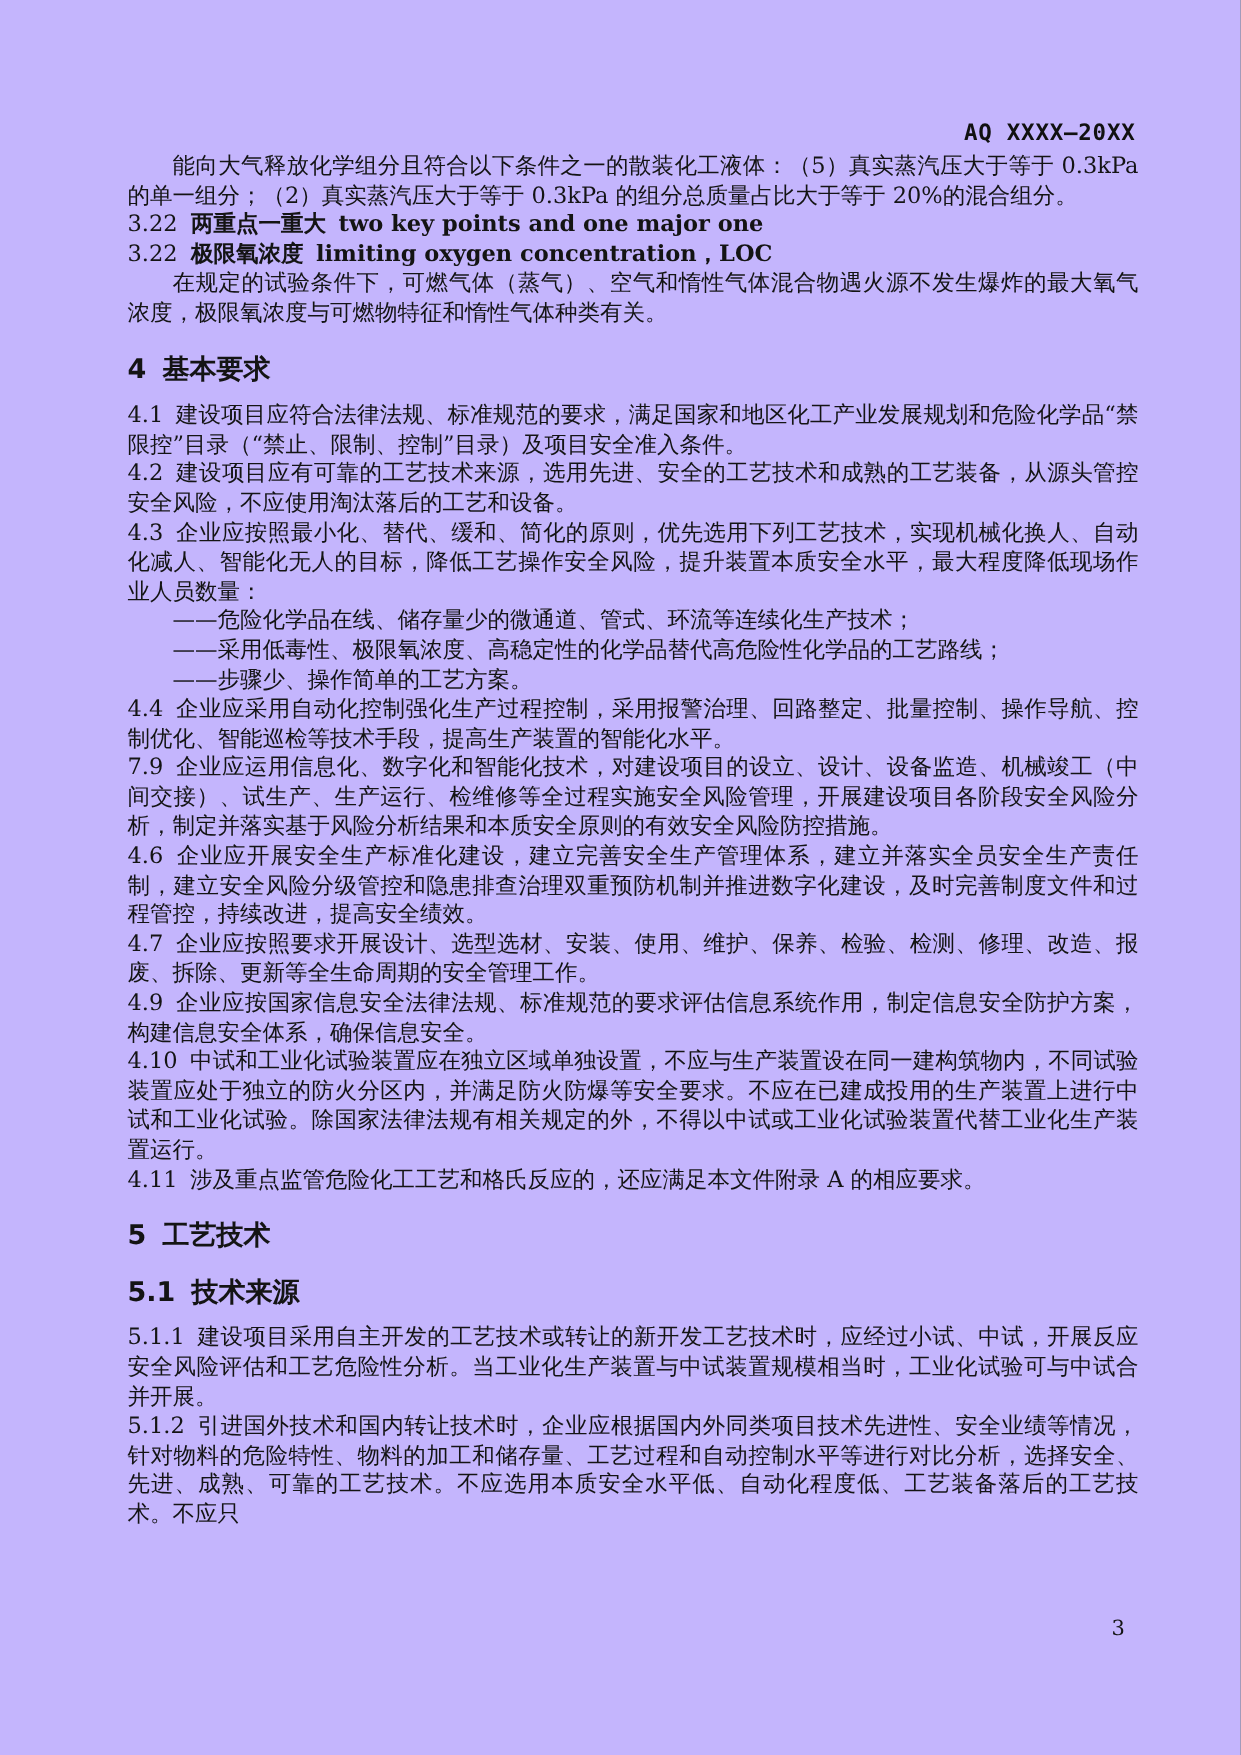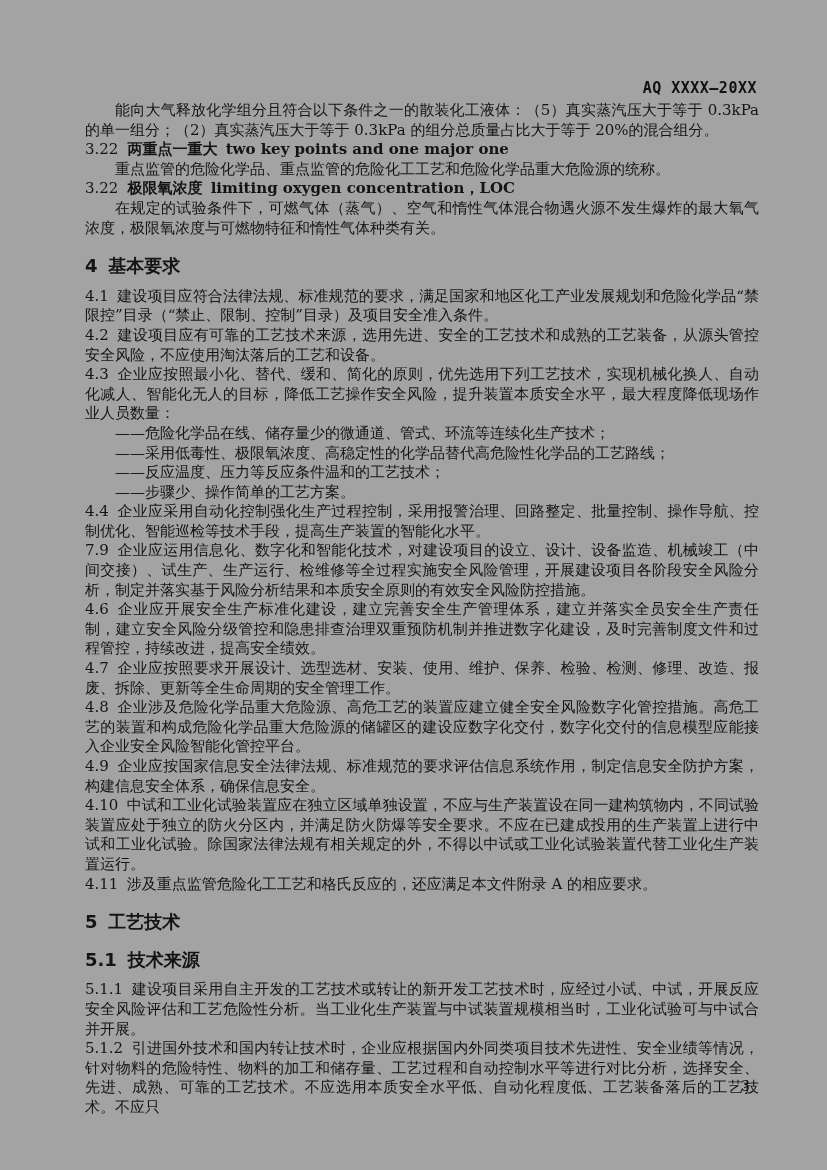--- a/index.html
+++ b/index.html
@@ -1,20 +1,20 @@
 <!DOCTYPE html>
 <html lang="zh"><head>
 <meta charset="utf-8">
 <style>
   html,body{margin:0;padding:0;background:#888;}
   .page{
     position:relative;
     width:827px;height:1170px;
     margin:0 auto;
-    background:#a3a3a3;
+    background:#c4b5fd;
     font-family:"DejaVu Serif","Liberation Serif",serif;
     color:#141414;
     overflow:hidden;
   }
   .header{
     position:absolute;top:78px;right:70px;
   }
   .doc-code{
     font-family:"DejaVu Sans Mono","Liberation Mono",monospace;
     font-weight:bold;
@@ -61,36 +61,33 @@
 <body>
 
 <div class="page">
   <div class="header">
     <span class="doc-code">AQ XXXX—20XX</span>
   </div>
 
   <div class="doc-body" id="doc-body">
       <p class="para indent">能向大气释放化学组分且符合以下条件之一的散装化工液体：（5）真实蒸汽压大于等于 0.3kPa 的单一组分；（2）真实蒸汽压大于等于 0.3kPa 的组分总质量占比大于等于 20%的混合组分。</p>
       <p class="para term"><span class="term-num">3.22</span><span class="term-zh">两重点一重大</span><span class="term-en">two key points and one major one</span></p>
-      <p class="para indent">重点监管的危险化学品、重点监管的危险化工工艺和危险化学品重大危险源的统称。</p>
       <p class="para term"><span class="term-num">3.22</span><span class="term-zh">极限氧浓度</span><span class="term-en">limiting oxygen concentration，LOC</span></p>
       <p class="para indent">在规定的试验条件下，可燃气体（蒸气）、空气和惰性气体混合物遇火源不发生爆炸的最大氧气浓度，极限氧浓度与可燃物特征和惰性气体种类有关。</p>
       <h2 class="heading"><span class="h-num">4</span><span class="h-title">基本要求</span></h2>
       <p class="para clause"><span class="clause-num">4.1</span>建设项目应符合法律法规、标准规范的要求，满足国家和地区化工产业发展规划和危险化学品“禁限控”目录（“禁止、限制、控制”目录）及项目安全准入条件。</p>
       <p class="para clause"><span class="clause-num">4.2</span>建设项目应有可靠的工艺技术来源，选用先进、安全的工艺技术和成熟的工艺装备，从源头管控安全风险，不应使用淘汰落后的工艺和设备。</p>
       <p class="para clause"><span class="clause-num">4.3</span>企业应按照最小化、替代、缓和、简化的原则，优先选用下列工艺技术，实现机械化换人、自动化减人、智能化无人的目标，降低工艺操作安全风险，提升装置本质安全水平，最大程度降低现场作业人员数量：</p>
       <p class="para dash">——危险化学品在线、储存量少的微通道、管式、环流等连续化生产技术；</p>
       <p class="para dash">——采用低毒性、极限氧浓度、高稳定性的化学品替代高危险性化学品的工艺路线；</p>
-      <p class="para dash">——反应温度、压力等反应条件温和的工艺技术；</p>
       <p class="para dash">——步骤少、操作简单的工艺方案。</p>
       <p class="para clause"><span class="clause-num">4.4</span>企业应采用自动化控制强化生产过程控制，采用报警治理、回路整定、批量控制、操作导航、控制优化、智能巡检等技术手段，提高生产装置的智能化水平。</p>
       <p class="para clause"><span class="clause-num">7.9</span>企业应运用信息化、数字化和智能化技术，对建设项目的设立、设计、设备监造、机械竣工（中间交接）、试生产、生产运行、检维修等全过程实施安全风险管理，开展建设项目各阶段安全风险分析，制定并落实基于风险分析结果和本质安全原则的有效安全风险防控措施。</p>
       <p class="para clause"><span class="clause-num">4.6</span>企业应开展安全生产标准化建设，建立完善安全生产管理体系，建立并落实全员安全生产责任制，建立安全风险分级管控和隐患排查治理双重预防机制并推进数字化建设，及时完善制度文件和过程管控，持续改进，提高安全绩效。</p>
       <p class="para clause"><span class="clause-num">4.7</span>企业应按照要求开展设计、选型选材、安装、使用、维护、保养、检验、检测、修理、改造、报废、拆除、更新等全生命周期的安全管理工作。</p>
-      <p class="para clause"><span class="clause-num">4.8</span>企业涉及危险化学品重大危险源、高危工艺的装置应建立健全安全风险数字化管控措施。高危工艺的装置和构成危险化学品重大危险源的储罐区的建设应数字化交付，数字化交付的信息模型应能接入企业安全风险智能化管控平台。</p>
       <p class="para clause"><span class="clause-num">4.9</span>企业应按国家信息安全法律法规、标准规范的要求评估信息系统作用，制定信息安全防护方案，构建信息安全体系，确保信息安全。</p>
       <p class="para clause"><span class="clause-num">4.10</span>中试和工业化试验装置应在独立区域单独设置，不应与生产装置设在同一建构筑物内，不同试验装置应处于独立的防火分区内，并满足防火防爆等安全要求。不应在已建成投用的生产装置上进行中试和工业化试验。除国家法律法规有相关规定的外，不得以中试或工业化试验装置代替工业化生产装置运行。</p>
       <p class="para clause"><span class="clause-num">4.11</span>涉及重点监管危险化工工艺和格氏反应的，还应满足本文件附录 A 的相应要求。</p>
       <h2 class="heading"><span class="h-num">5</span><span class="h-title">工艺技术</span></h2>
       <h2 class="subheading"><span class="h-num">5.1</span><span class="h-title">技术来源</span></h2>
       <p class="para clause"><span class="clause-num">5.1.1</span>建设项目采用自主开发的工艺技术或转让的新开发工艺技术时，应经过小试、中试，开展反应安全风险评估和工艺危险性分析。当工业化生产装置与中试装置规模相当时，工业化试验可与中试合并开展。</p>
       <p class="para clause"><span class="clause-num">5.1.2</span>引进国外技术和国内转让技术时，企业应根据国内外同类项目技术先进性、安全业绩等情况，针对物料的危险特性、物料的加工和储存量、工艺过程和自动控制水平等进行对比分析，选择安全、先进、成熟、可靠的工艺技术。不应选用本质安全水平低、自动化程度低、工艺装备落后的工艺技术。不应只</p>
     </div>
 
   <div class="footer">

